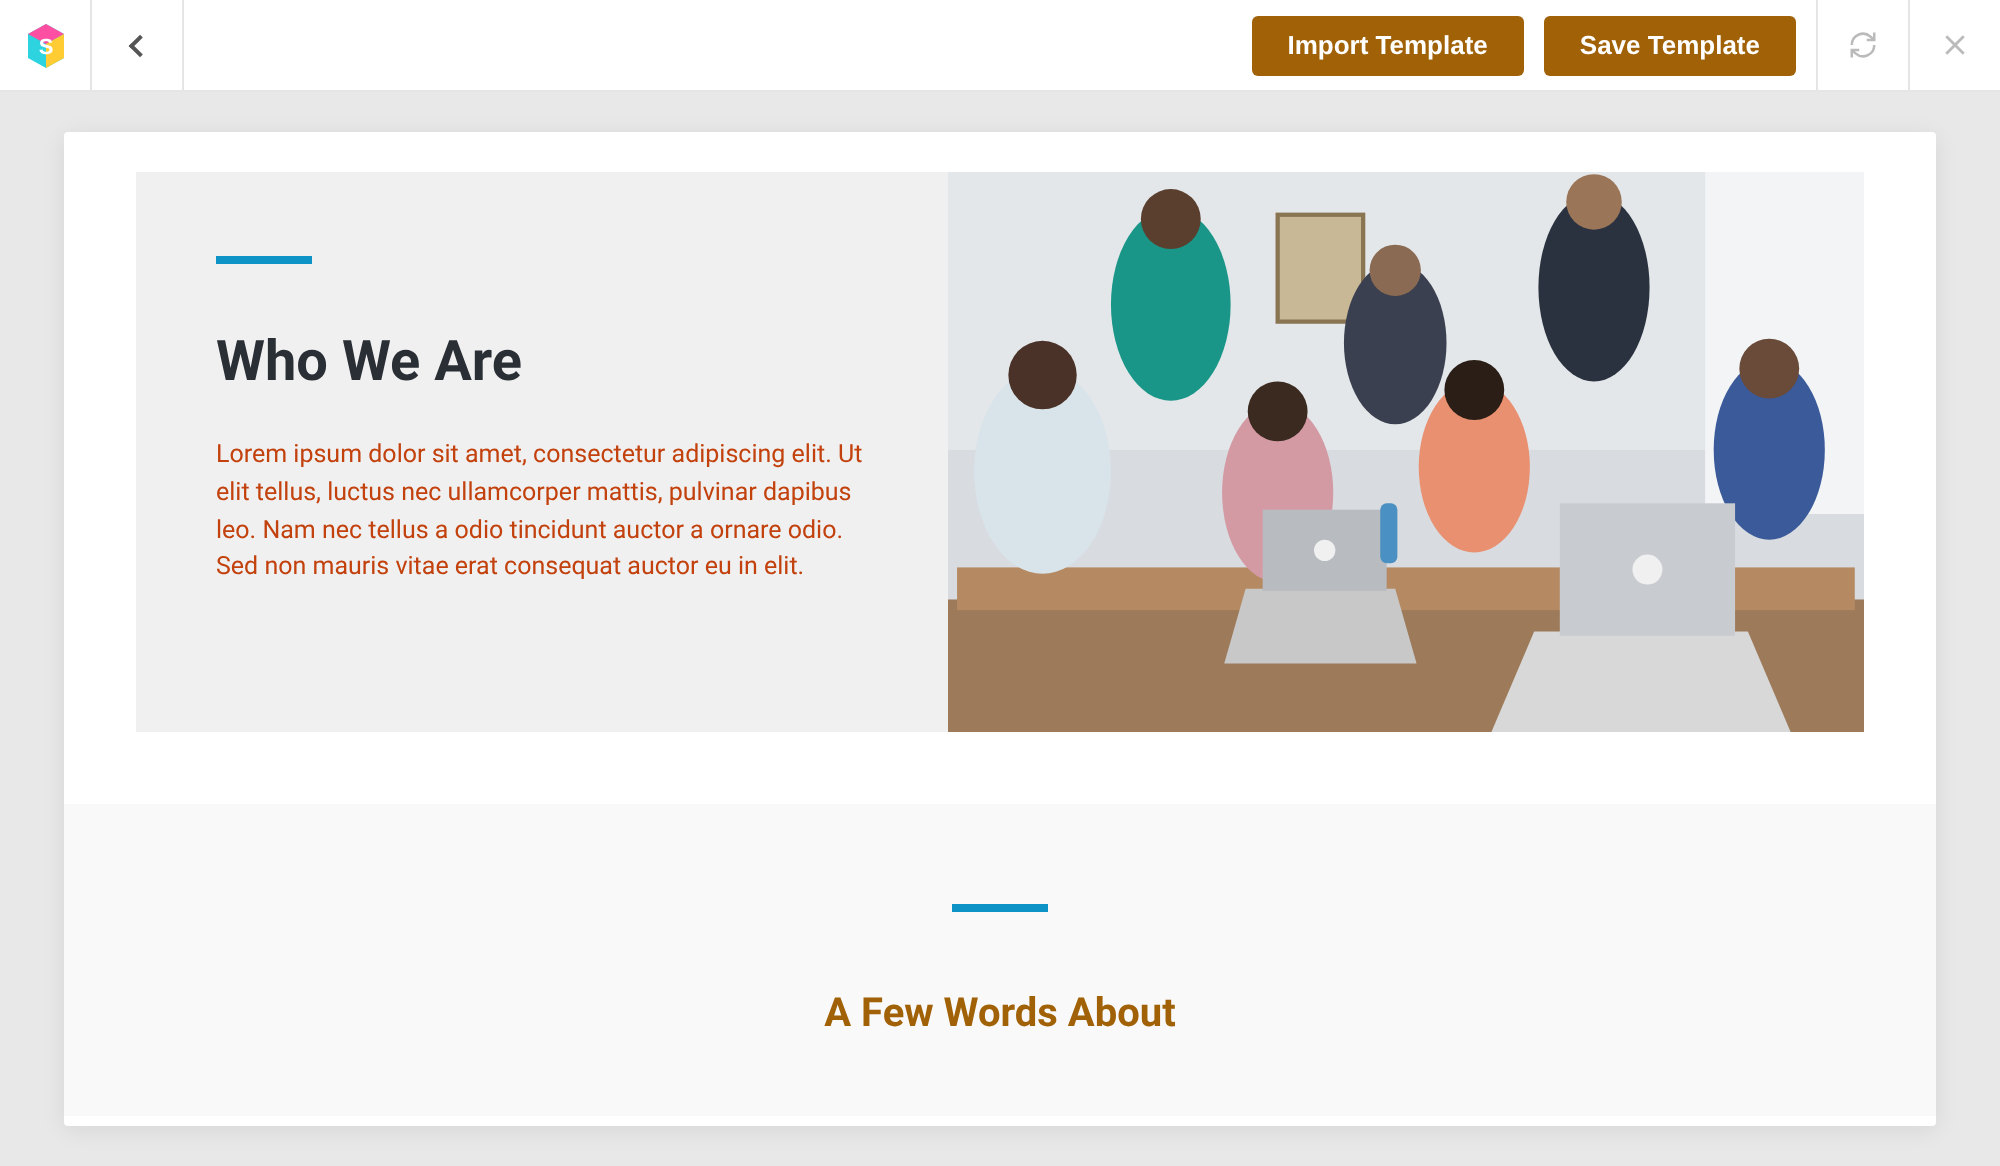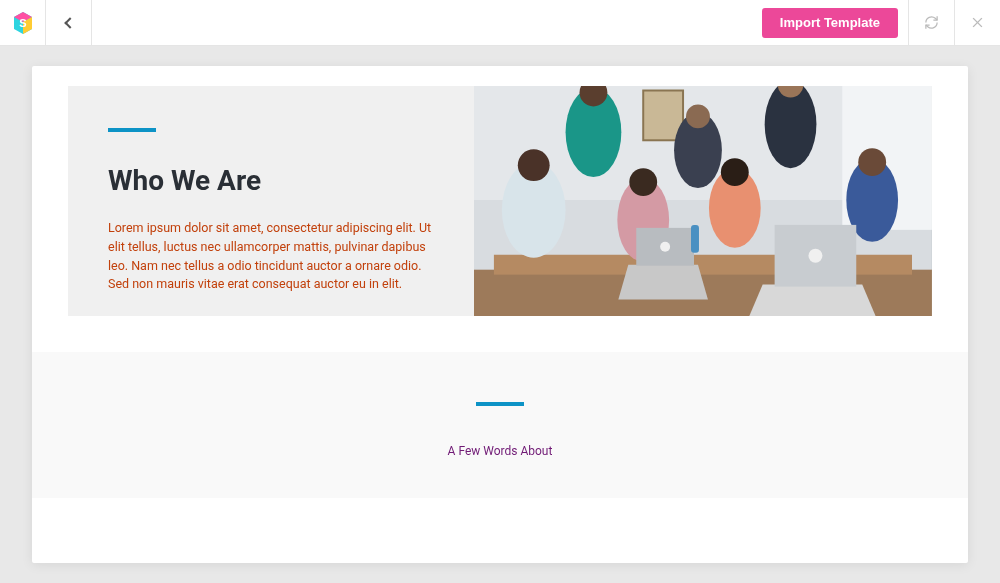--- a/index.html
+++ b/index.html
@@ -47,21 +47,21 @@
       height: 8px;
       border-left: 2px solid #555;
       border-bottom: 2px solid #555;
       transform: rotate(45deg);
       margin-left: 2px;
     }
     .header-spacer {
       flex: 1;
     }
     .btn {
-      background: #ec4899;
+      background: #a16207;
       color: #fff;
       border: none;
       padding: 0 18px;
       height: 30px;
       font-size: 13px;
       font-weight: 600;
       border-radius: 3px;
       cursor: pointer;
       margin-right: 10px;
     }
@@ -89,21 +89,21 @@
       width: 100%;
       height: 100%;
       box-shadow: 0 2px 12px rgba(0,0,0,0.08);
       border-radius: 2px;
       overflow: hidden;
     }
     .hero-section {
       display: flex;
       background: #f0f0f0;
       margin: 20px 36px 2px 36px;
-      height: 230px;
+      height: 280px;
     }
     .hero-text {
       width: 47%;
       padding: 42px 40px 20px 40px;
     }
     .accent-line {
       width: 48px;
       height: 4px;
       background: #0d93c6;
       margin-bottom: 32px;
@@ -136,42 +136,43 @@
       padding: 50px 0 40px 0;
       text-align: center;
     }
     .accent-line-center {
       width: 48px;
       height: 4px;
       background: #0d93c6;
       margin: 0 auto 38px auto;
     }
     .second-heading {
-      font-size: 12px;
-      font-weight: 400;
-      color: #701a75;
+      font-size: 20px;
+      font-weight: 700;
+      color: #a16207;
     }
   </style>
 </head>
 <body>
 
 <div class="header">
   <div class="logo-box">
     <svg class="logo-svg" viewBox="0 0 24 24">
       <path d="M12 1 L21 6 L21 18 L12 23 L3 18 L3 6 Z" fill="#2dd4e0"></path>
       <path d="M12 1 L21 6 L12 11 L3 6 Z" fill="#ff4fa3"></path>
       <path d="M12 11 L21 6 L21 18 L12 23 Z" fill="#ffcc33"></path>
       <text x="12" y="16" font-size="11" font-weight="bold" fill="#fff" text-anchor="middle" font-family="Arial">S</text>
     </svg>
   </div>
   <div class="back-box">
     <div class="back-chevron"></div>
   </div>
   <div class="header-spacer"></div>
   <button class="btn">Import Template</button>
+  <button class="btn">Save Template</button>
   <div class="icon-box">
     <svg class="refresh-svg" viewBox="0 0 24 24" fill="none" stroke="currentColor" stroke-width="2">
       <path d="M21 2v6h-6"></path>
       <path d="M3 12a9 9 0 0 1 15-6.7L21 8"></path>
       <path d="M3 22v-6h6"></path>
       <path d="M21 12a9 9 0 0 1-15 6.7L3 16"></path>
     </svg>
   </div>
   <div class="icon-box">
     <svg class="close-svg" viewBox="0 0 24 24" fill="none" stroke="currentColor" stroke-width="2.2">

